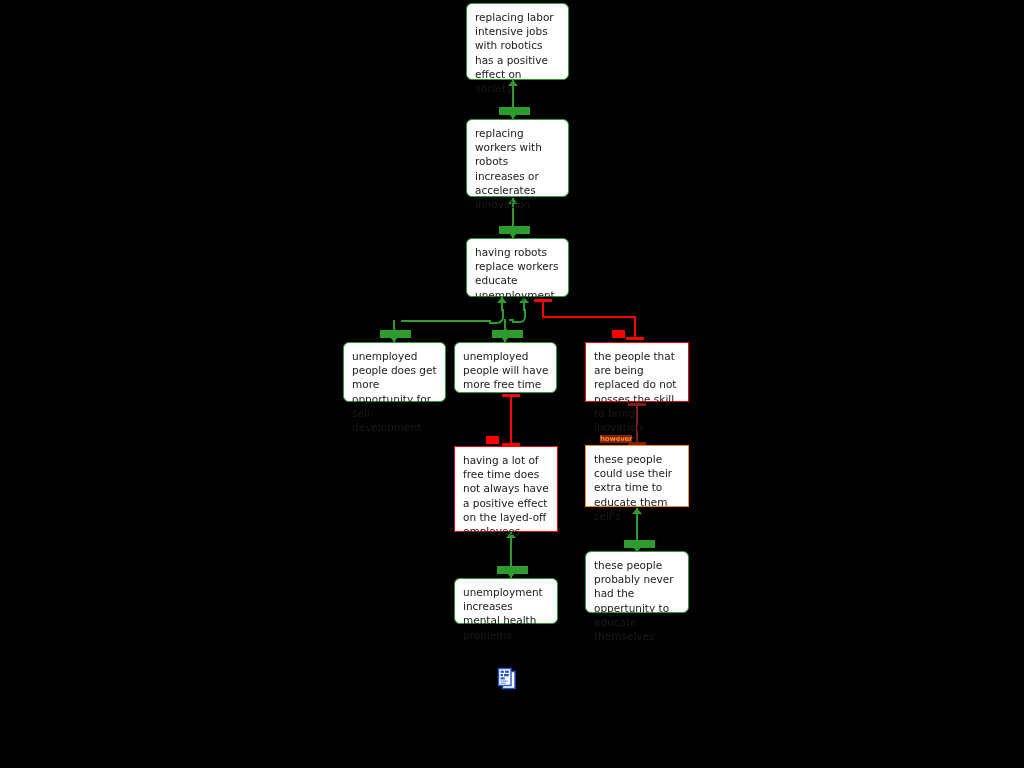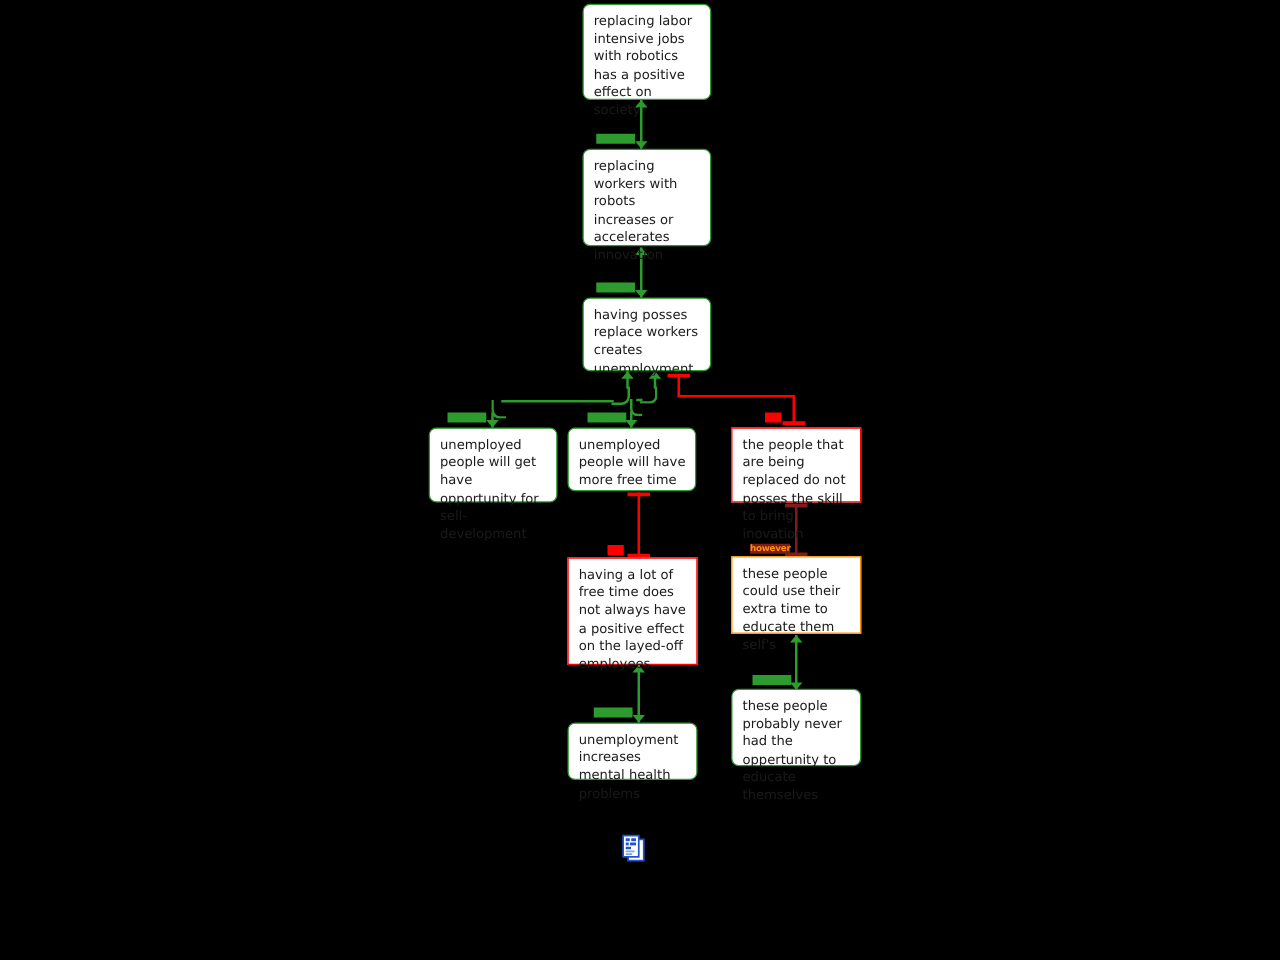--- a/index.html
+++ b/index.html
@@ -91,21 +91,21 @@
   
   .elabel {
     position: absolute;
     font-family: "DejaVu Sans", sans-serif;
     font-size: 7px;
     font-weight: bold;
     letter-spacing: -0.2px;
     z-index: 6;
     white-space: nowrap;
   }
-  .elabel.g { color: #2e9b2e; }
+  .elabel.g { color: #2e9b2e; margin-left: 22px; }
   .elabel.r { color: #ff0000; }
   .elabel.o { color: #ff9000; }
 
   
   #doc-icon {
     position: absolute;
     left: 497px;
     top: 667px;
     width: 19px;
     height: 24px;
@@ -189,23 +189,23 @@
     <div class="flare-top g" style="left:632px; top:508px;"></div>
     <div class="vline g" style="left:636px; top:508px; height:44px;"></div>
     <div class="flare-bot g" style="left:632px; top:546px;"></div>
   </div>
   <div class="elabel g" style="left:602px; top:540px;">because</div>
 
   <div class="node green" style="left:466px; top:119px; width:103px; height:78px;">replacing workers with robots increases or accelerates innovation</div>
 
   <div class="node green" style="left:466px; top:3px; width:103px; height:77px;">replacing labor intensive jobs with robotics has a positive effect on society</div>
 
-  <div class="node green" style="left:466px; top:238px; width:103px; height:59px;">having posses replace workers creates unemployment</div>
-
-  <div class="node green" style="left:343px; top:342px; width:103px; height:60px;">unemployed people will get have opportunity for sell-development</div>
+  <div class="node green" style="left:466px; top:238px; width:103px; height:59px;">having robots replace workers educate unemployment</div>
+
+  <div class="node green" style="left:343px; top:342px; width:103px; height:60px;">unemployed people does get more opportunity for sell-development</div>
 
   <div class="node green" style="left:454px; top:342px; width:103px; height:51px;">unemployed people will have more free time</div>
 
   <div class="node red" style="left:585px; top:342px; width:104px; height:60px;">the people that are being replaced do not posses the skill to bring inovation</div>
 
   <div class="node red" style="left:454px; top:446px; width:104px; height:86px;">having a lot of free time does not always have a positive effect on the layed-off employees.</div>
 
   <div class="node orange" style="left:585px; top:445px; width:104px; height:62px;">these people could use their extra time to educate them self's</div>
 
   <div class="node green" style="left:454px; top:578px; width:104px; height:46px;">unemployment increases mental health problems</div>

